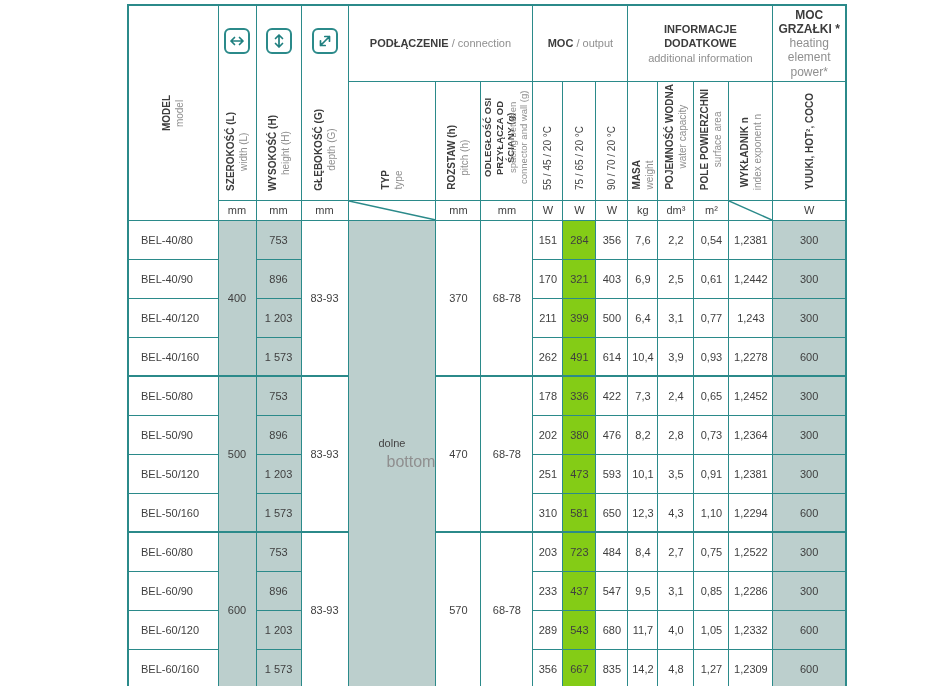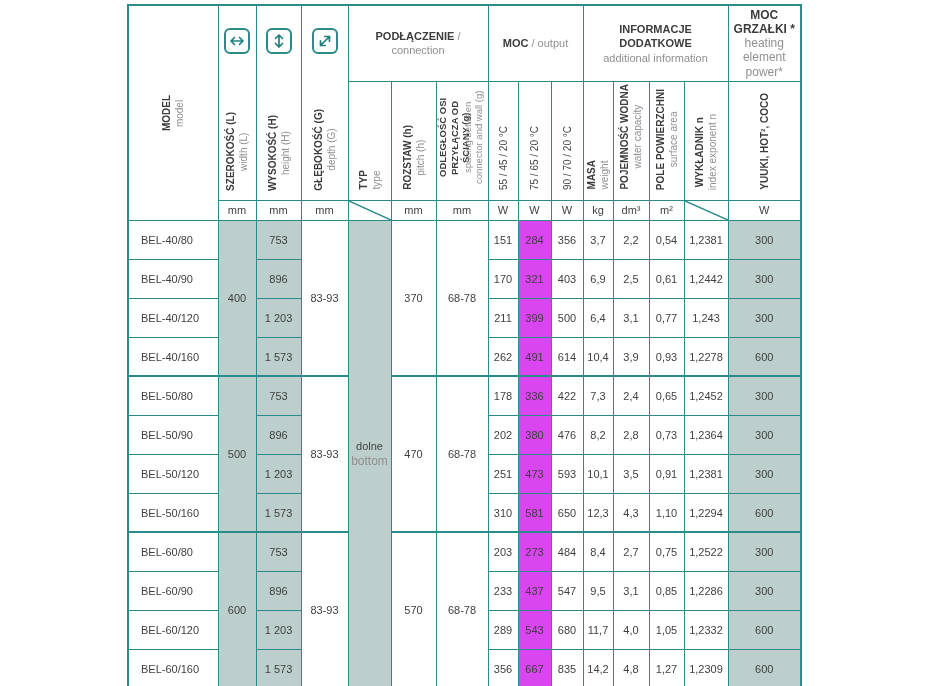--- a/index.html
+++ b/index.html
@@ -8,21 +8,21 @@
   table.spec{position:absolute;left:127px;top:4px;border-collapse:collapse;table-layout:fixed;
              border:2px solid #2b8a8a;}
   td{border:1px solid #2b8a8a;padding:0;text-align:center;vertical-align:middle;
      font-size:11px;color:#3f3f3f;overflow:hidden;}
   tr.hA{height:60px;}
   tr.hB{height:119px;}
   tr.hC{height:20px;padding-left:12px;}
   tr.dr{height:39px;}
   tr.blkstart td{border-top-width:2px;}
   .shade{background:#bccfcd;}
-  .lshade{background:#d946ef;}
+  .lshade{background:#84cc16;}
   .model-cell{text-align:left;padding-left:12px;border-radius:12px;}
   
   .vtext{writing-mode:vertical-rl;transform:rotate(180deg);line-height:1.3;font-size:10px;white-space:nowrap;}
   .vtext span{display:block;}
   .pl{font-weight:700;color:#3c3c3c;}
   .en{font-weight:400;color:#8f8f8f;}
   .plain{font-weight:400;color:#444;}
   .sp .vtext{font-size:9.5px;line-height:1.22;}
   
   .vbot{height:112px;display:flex;justify-content:center;align-items:flex-end;padding-bottom:7px;box-sizing:border-box;}
@@ -35,21 +35,21 @@
   .iconbox svg{stroke:#1f7f7f;fill:none;stroke-width:1.7;stroke-linecap:round;stroke-linejoin:round;}
   
   .ghead{font-size:11px;line-height:1.3;padding:2px;}
   .heater-head{font-size:12px;line-height:1.18;padding:2px 1px;}
   
   .unit{font-size:11px;color:#3f3f3f;}
   
   .diag{position:relative;padding:0;}
   .diag svg{position:absolute;left:0;top:0;width:100%;height:100%;display:block;}
   .typecell{font-size:11px;line-height:1.35;}
-  .typecell .en{font-size:12px;}
+  .typecell .en{font-size:16px;margin-left:38px;}
 </style>
 </head>
 <body>
 
 <div class="stage">
 <table class="spec">
 <colgroup>
   <col style="width:90px">
         <col style="width:38px">
         <col style="width:45px">
@@ -251,21 +251,21 @@
   <td rowspan="4">83-93</td>
   <td rowspan="12" class="shade typecell">
     <span class="plain">dolne</span><br>
     <span class="en">bottom</span>
   </td>
   <td rowspan="4">370</td>
   <td rowspan="4">68-78</td>
   <td>151</td>
   <td class="lshade">284</td>
   <td>356</td>
-  <td>3,7</td>
+  <td>7,6</td>
   <td>2,2</td>
   <td>0,54</td>
   <td>1,2381</td>
   <td class="shade">300</td>
 </tr>
 <tr class="dr">
   <td class="model-cell">BEL-40/90</td>
   <td class="shade">896</td>
   <td>170</td>
   <td class="lshade">321</td>
@@ -355,21 +355,21 @@
 </tr>
 
 <tr class="dr blkstart">
   <td class="model-cell">BEL-60/80</td>
   <td rowspan="4" class="shade">600</td>
   <td class="shade">753</td>
   <td rowspan="4">83-93</td>
   <td rowspan="4">570</td>
   <td rowspan="4">68-78</td>
   <td>203</td>
-  <td class="lshade">273</td>
+  <td class="lshade">723</td>
   <td>484</td>
   <td>8,4</td>
   <td>2,7</td>
   <td>0,75</td>
   <td>1,2522</td>
   <td class="shade">300</td>
 </tr>
 <tr class="dr">
   <td class="model-cell">BEL-60/90</td>
   <td class="shade">896</td>

